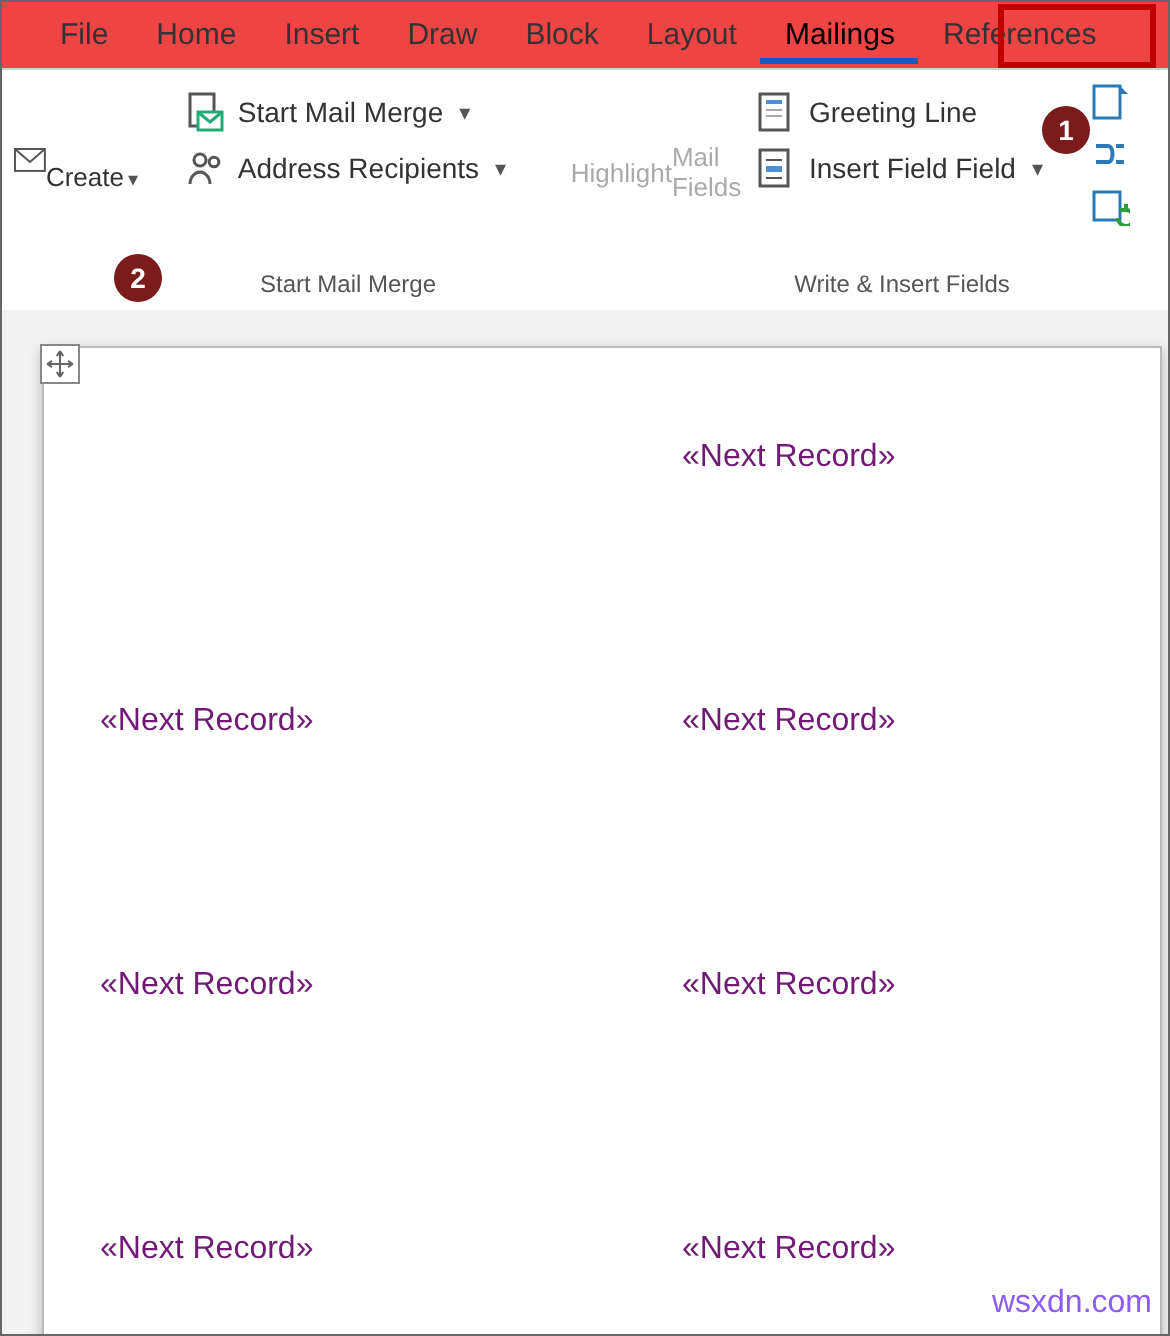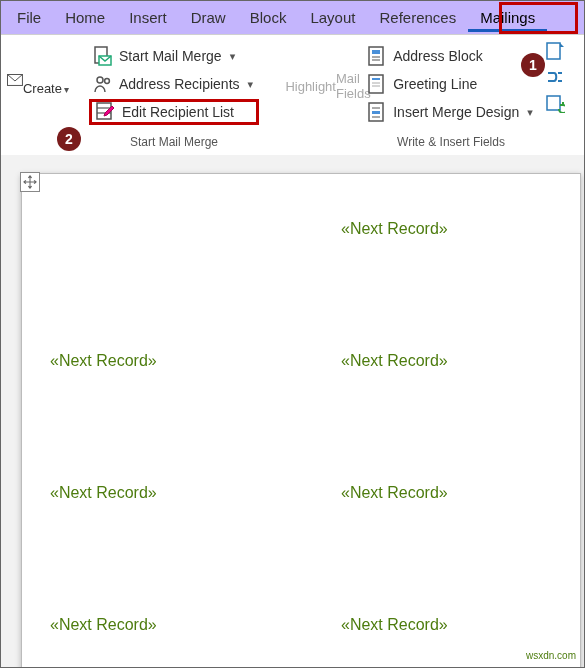--- a/index.html
+++ b/index.html
@@ -1,19 +1,19 @@
 <!DOCTYPE html>
 <html><head>
 <meta charset="utf-8">
 <style>
   * { box-sizing: border-box; margin: 0; padding: 0; }
   body { font-family: "Segoe UI", Arial, sans-serif; font-size: 14px; background: #fff; width: 585px; height: 668px; overflow: hidden; position: relative; border: 1px solid #666; }
 
   
-  .menubar { display: flex; align-items: center; height: 34px; padding: 0 4px; background: #c4b5fd; border-bottom: 1px solid #d0d0d0; text-align: right; }
+  .menubar { display: flex; align-items: center; height: 34px; padding: 0 17px; background: #ef4444; border-bottom: 1px solid #d0d0d0; text-align: right; }
   .menu-item { padding: 6px 12px; font-size: 15px; color: #333; cursor: pointer; }
   .menu-item.active { color: #000; font-weight: 500; border-bottom: 3px solid #185abd; padding-bottom: 3px; }
   .menu-highlight { position: absolute; border: 3px solid #c00000; }
   .callout { position: absolute; width: 24px; height: 24px; border-radius: 50%; background: #7a1c1c; color: #fff; font-weight: bold; display: flex; align-items: center; justify-content: center; font-size: 14px; }
 
   
   .ribbon { display: flex; height: 120px; background: #fff; align-items: stretch; }
   .ribbon-group { display: flex; flex-direction: column; align-items: center; padding: 4px 6px 2px 6px; }
   .group-body { flex: 1; display: flex; align-items: flex-start; }
   .group-label { font-size: 12px; color: #555; padding: 2px 0 4px 0; text-align: center; }
@@ -26,38 +26,38 @@
   .chev { margin-left: 2px; font-size: 11px; color: #555; }
   .edit-highlight { border: 3px solid #c00000; }
   .right-icons { display:flex; flex-direction:column; gap:6px; padding:6px 2px 0 6px; }
   .right-icons .icon { width:20px; height:20px; }
 
   
   .docwrap { background: #f2f2f2; height: calc(668px - 34px - 120px - 2px); padding: 18px 0 0 20px; overflow: hidden; }
   .page { background: #fff; width: 560px; height: 600px; box-shadow: 0 2px 6px rgba(0,0,0,.25); border: 1px solid #bbb; position: relative; padding: 46px 28px; }
   .move-handle { position: absolute; left: -2px; top: -2px; width: 20px; height: 20px; border: 1px solid #888; background: #fff; display:flex; align-items:center; justify-content:center; }
   .labels { display: grid; grid-template-columns: 1fr 1fr; grid-auto-rows: 132px; column-gap: 80px; }
-  .label-cell { font-size: 16px; color: #4d7c0f; display:flex; align-items:flex-start; }
+  .label-cell { font-size: 16px; color: #701a75; display:flex; align-items:flex-start; }
   .label-cell span { white-space: nowrap; }
-  .watermark { position: absolute; right: 8px; bottom: 6px; font-size: 10px; color: #4d7c0f; }
+  .watermark { position: absolute; right: 8px; bottom: 6px; font-size: 16px; color: #8b5cf6; }
 
   .caret-down::after { content:"\25BE"; font-size:10px; color:#555; margin-left:2px; }
 </style>
 </head>
 <body>
 
 <div class="menubar">
   <div class="menu-item">File</div>
   <div class="menu-item">Home</div>
   <div class="menu-item">Insert</div>
   <div class="menu-item">Draw</div>
   <div class="menu-item">Block</div>
   <div class="menu-item">Layout</div>
+  <div class="menu-item active">Mailings</div>
   <div class="menu-item">References</div>
-  <div class="menu-item active">Mailings</div>
 </div>
 
 <div class="menu-highlight" style="left:498px; top:1px; width:79px; height:32px;"></div>
 <div class="callout" style="left:520px; top:52px;">1</div>
 
 <div class="ribbon">
 
   <div class="ribbon-group" style="width:74px;">
     <div class="group-body">
       <div class="big-btn" style="margin-top:6px;">
@@ -91,31 +91,20 @@
         <div class="small-btn">
           <span class="icon">
             <svg viewBox="0 0 20 20">
                 <circle cx="7" cy="6" r="3" fill="none" stroke="#555" stroke-width="1.5"></circle>
                 <circle cx="14" cy="7" r="2.4" fill="none" stroke="#555" stroke-width="1.5"></circle>
                 <path d="M2 18c0-4 3-6 5-6s5 2 5 6" fill="none" stroke="#555" stroke-width="1.5"></path>
               </svg>
           </span>
           <span>Address Recipients</span>
           <span class="chev">▾</span>
-        </div>
-        <div class="small-btn edit-highlight">
-          <span class="icon">
-            <svg viewBox="0 0 20 20">
-                <rect x="1" y="1" width="14" height="16" fill="none" stroke="#555" stroke-width="1.5"></rect>
-                <line x1="1" y1="6" x2="15" y2="6" stroke="#555" stroke-width="1.2"></line>
-                <line x1="1" y1="11" x2="15" y2="11" stroke="#555" stroke-width="1.2"></line>
-                <path d="M18 6l-7 7-3 1 1-3 7-7z" fill="#e08" stroke="#a05" stroke-width="1"></path>
-              </svg>
-          </span>
-          <span>Edit Recipient List</span>
         </div>
       </div>
     </div>
     <div class="group-label">Start Mail Merge</div>
   </div>
 
   <div class="ribbon-group" style="width:90px;">
     <div class="group-body">
       <div class="big-btn disabled" style="margin-top:4px; width:84px;">
         <span class="icon">
@@ -133,48 +122,37 @@
     <div class="group-label">&nbsp;</div>
   </div>
 
   <div class="ribbon-group" style="width:176px;">
     <div class="group-body">
       <div class="stack" style="margin-top:2px;">
         <div class="small-btn">
           <span class="icon">
             <svg viewBox="0 0 20 20">
                 <rect x="2" y="1" width="14" height="18" fill="none" stroke="#555" stroke-width="1.5"></rect>
-                <rect x="5" y="4" width="8" height="4" fill="#4a90d9" stroke="none"></rect>
-                <line x1="5" y1="11" x2="13" y2="11" stroke="#555"></line>
-                <line x1="5" y1="14" x2="13" y2="14" stroke="#555"></line>
-              </svg>
-          </span>
-          <span>Address Block</span>
-        </div>
-        <div class="small-btn">
-          <span class="icon">
-            <svg viewBox="0 0 20 20">
-                <rect x="2" y="1" width="14" height="18" fill="none" stroke="#555" stroke-width="1.5"></rect>
                 <line x1="5" y1="5" x2="13" y2="5" stroke="#4a90d9" stroke-width="2"></line>
                 <line x1="5" y1="9" x2="13" y2="9" stroke="#aaa"></line>
                 <line x1="5" y1="12" x2="13" y2="12" stroke="#aaa"></line>
               </svg>
           </span>
           <span>Greeting Line</span>
         </div>
         <div class="small-btn">
           <span class="icon">
             <svg viewBox="0 0 20 20">
                 <rect x="2" y="1" width="14" height="18" fill="none" stroke="#555" stroke-width="1.5"></rect>
                 <line x1="5" y1="6" x2="13" y2="6" stroke="#555"></line>
                 <rect x="5" y="9" width="8" height="3" fill="#4a90d9"></rect>
                 <line x1="5" y1="15" x2="13" y2="15" stroke="#555"></line>
               </svg>
           </span>
-          <span>Insert Merge Design</span>
+          <span>Insert Field Field</span>
           <span class="chev">▾</span>
         </div>
       </div>
     </div>
     <div class="group-label">Write &amp; Insert Fields</div>
   </div>
 
   <div class="right-icons">
     <span class="icon">
       <svg viewBox="0 0 20 20">

